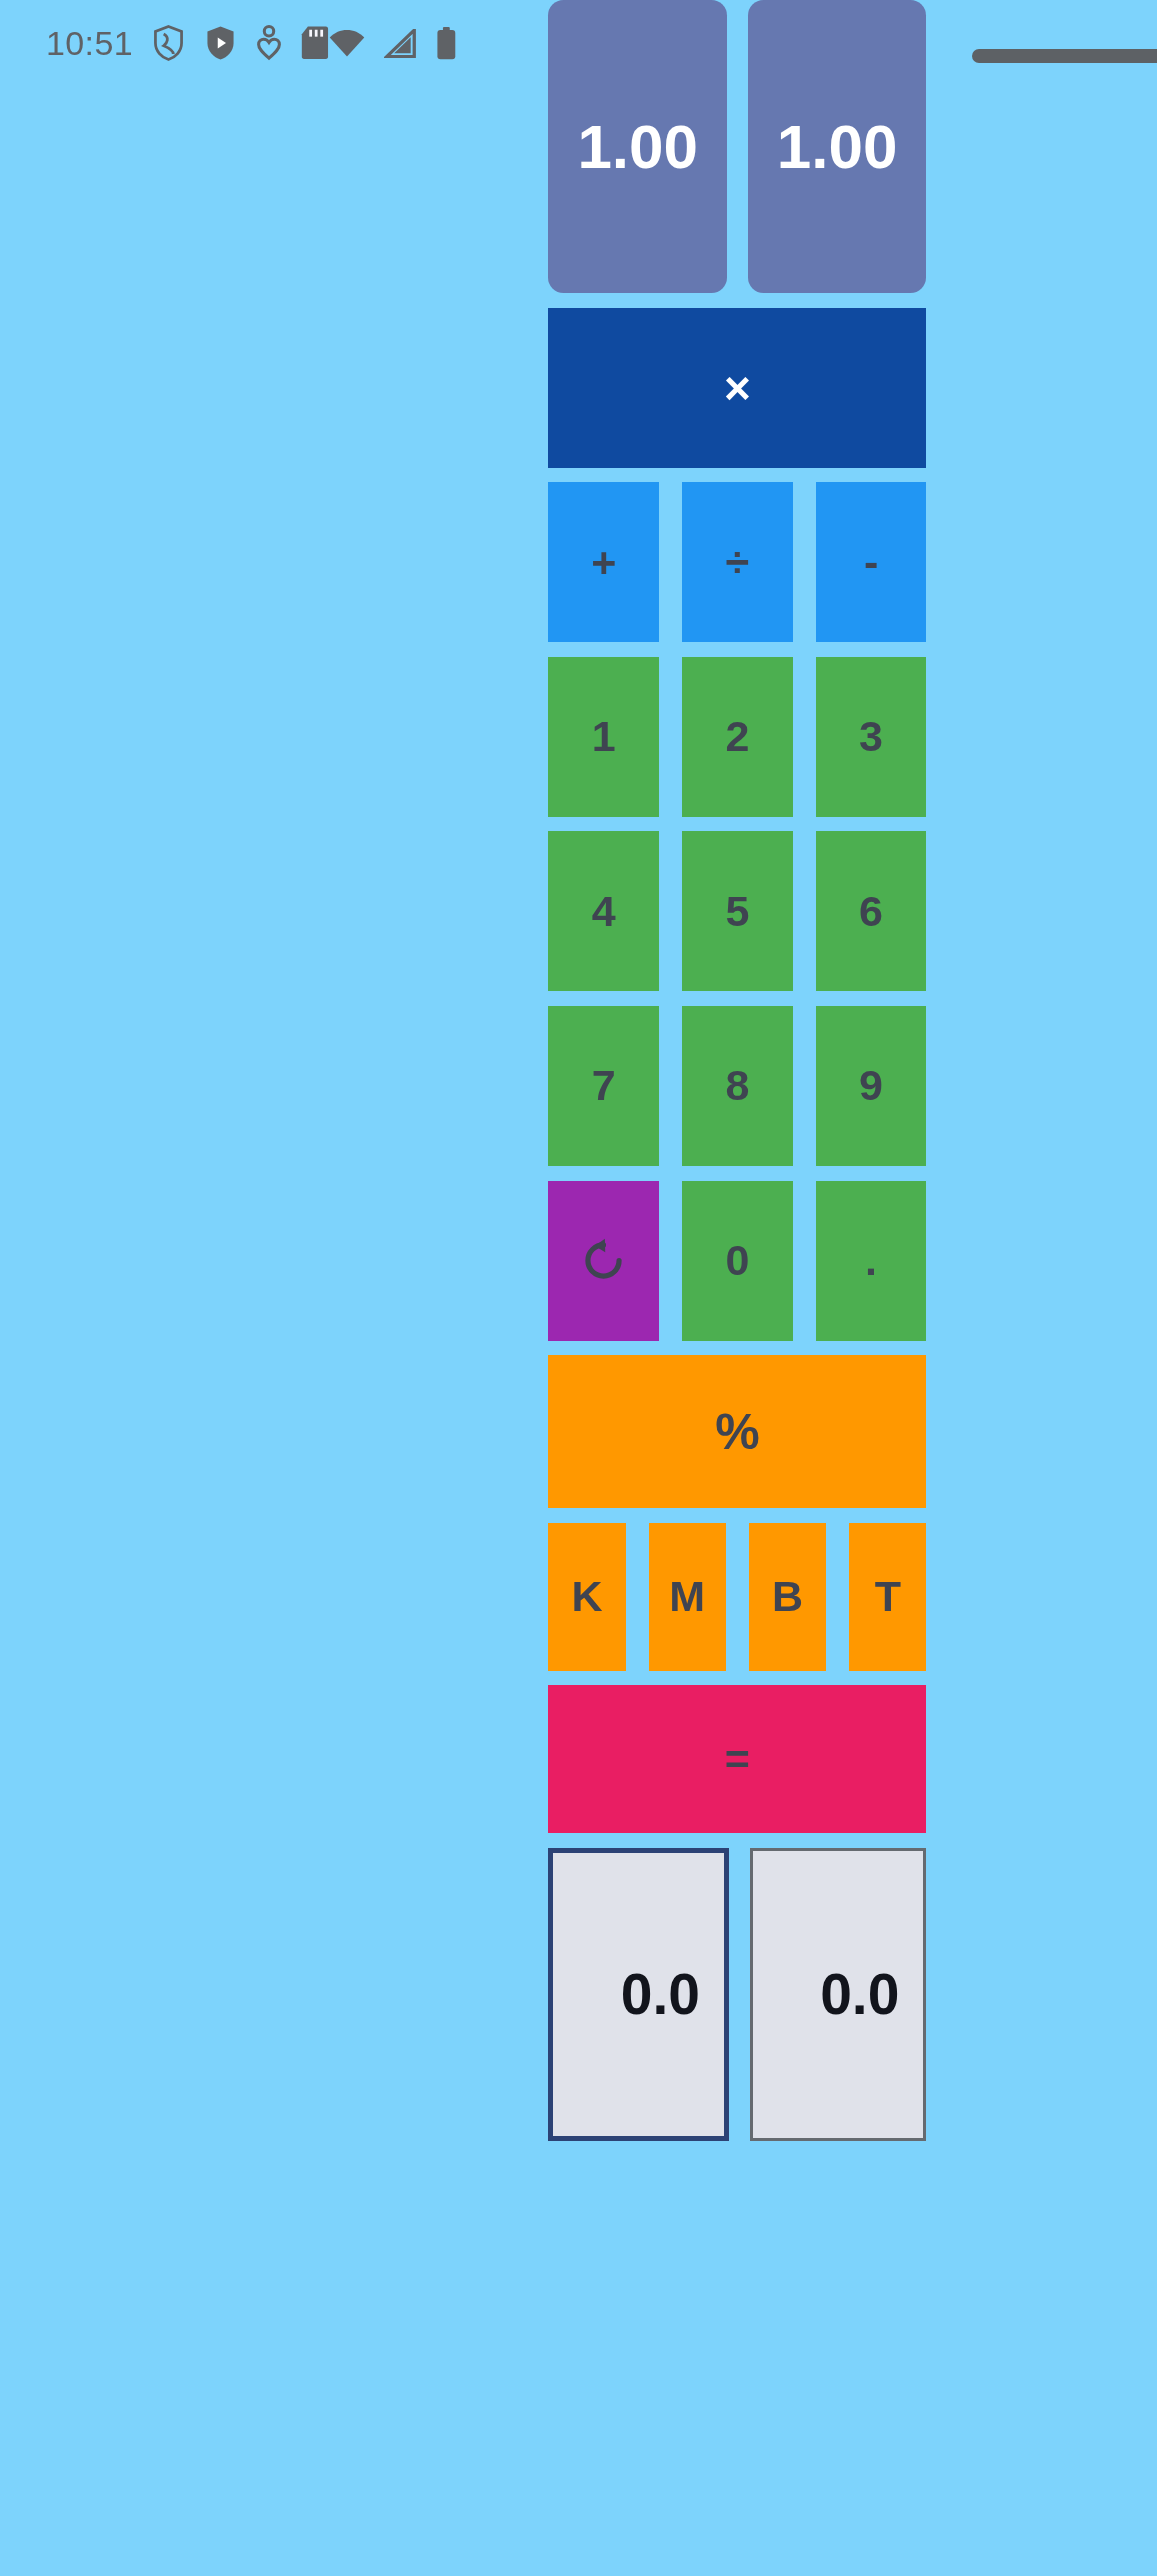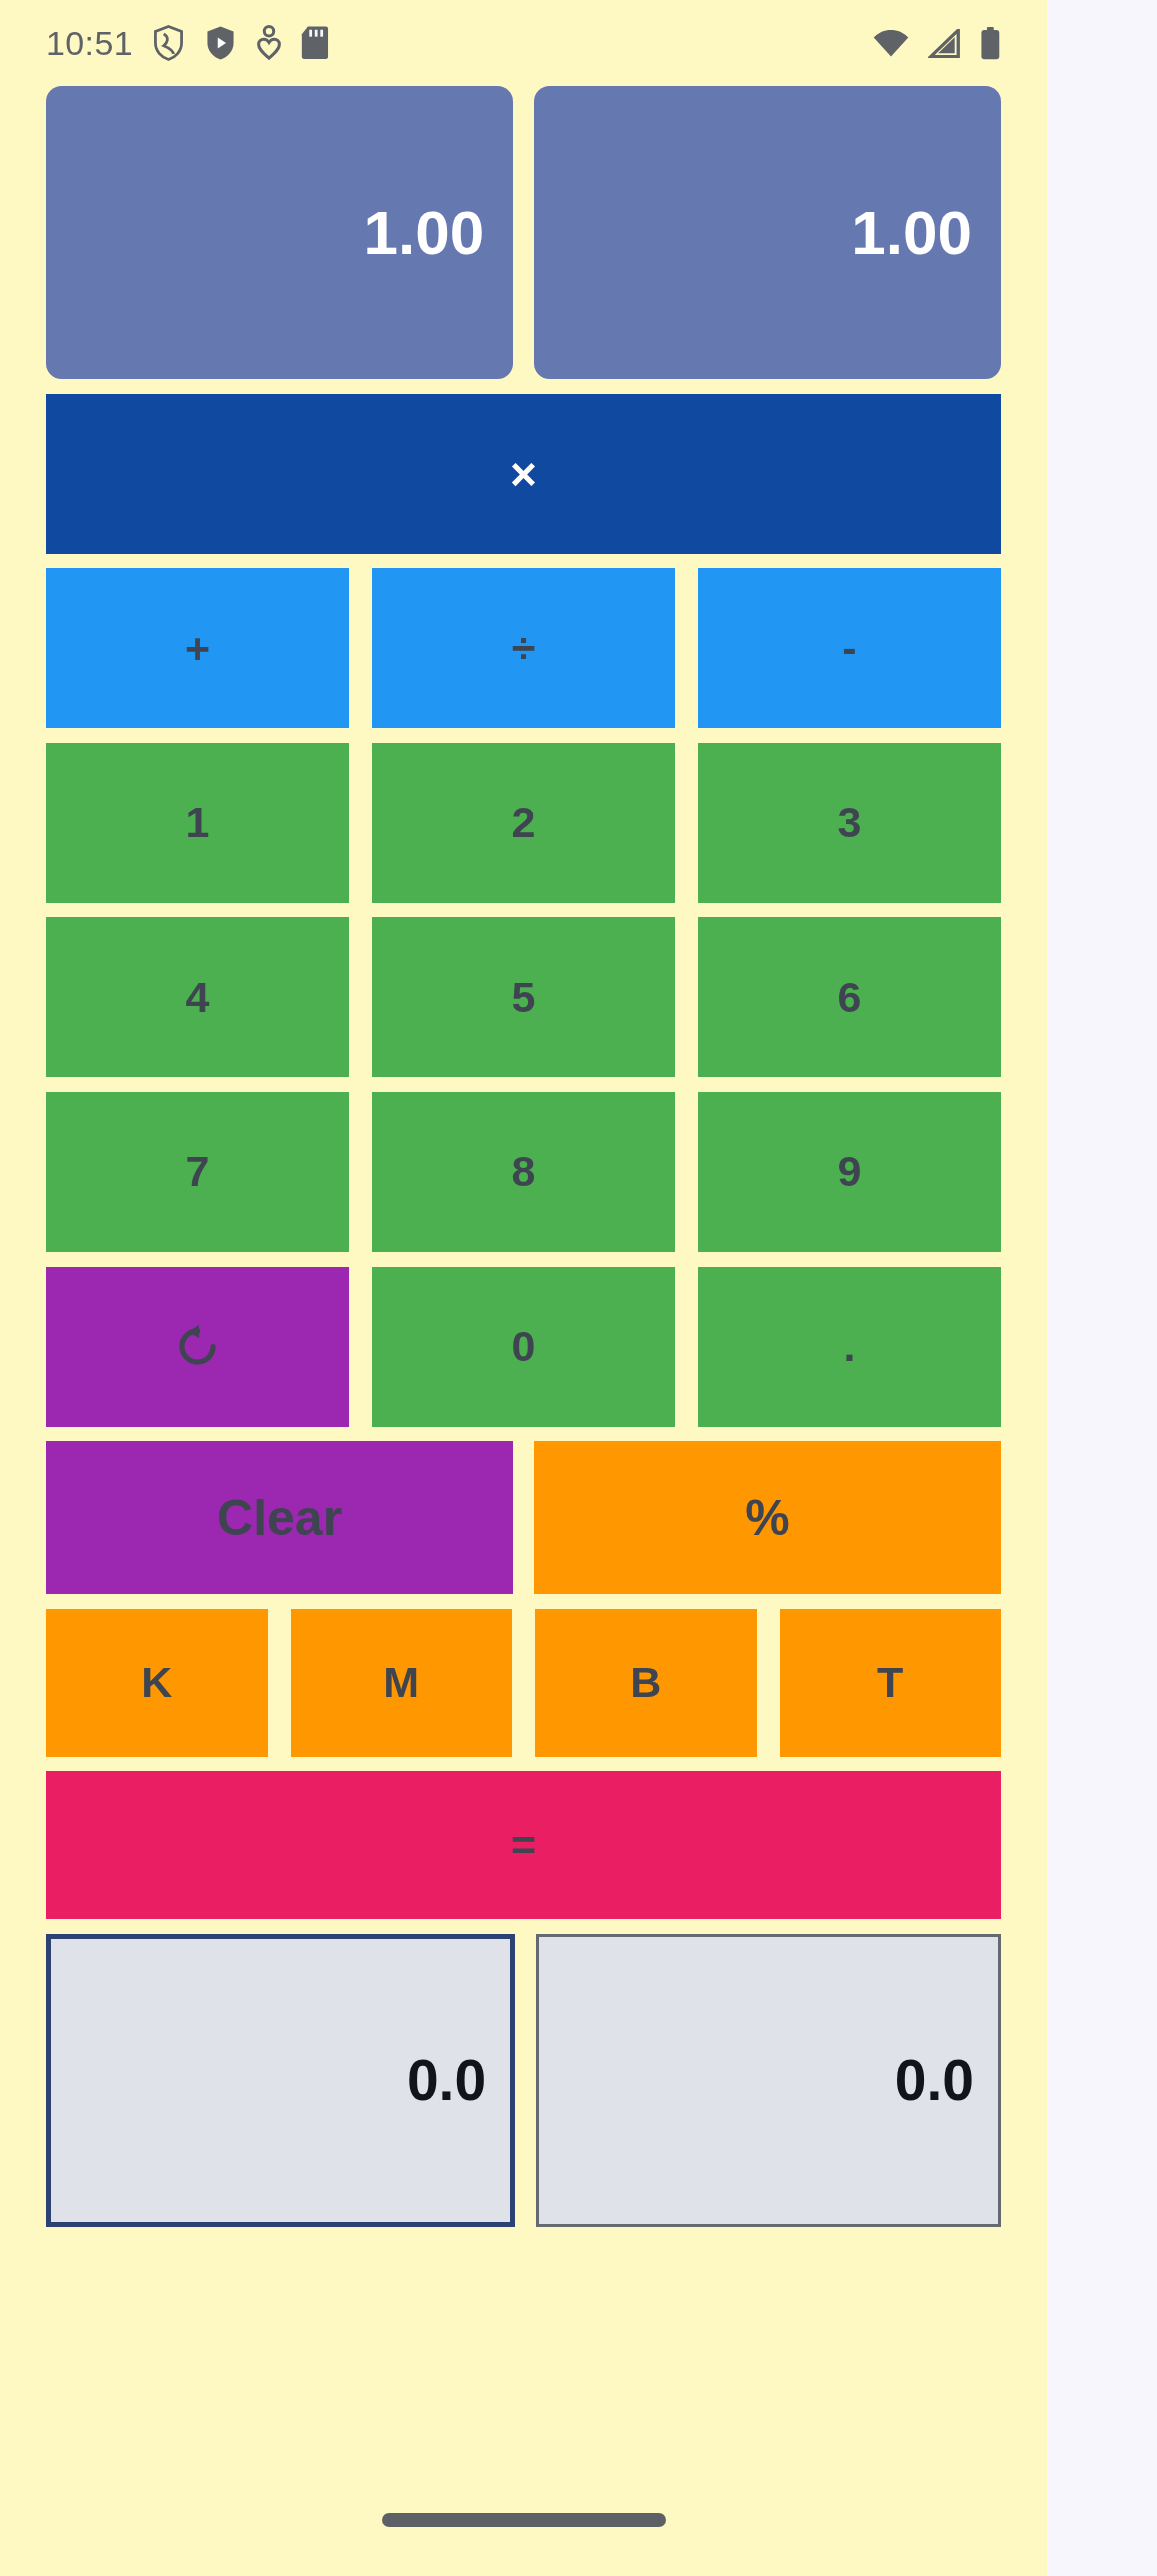--- a/index.html
+++ b/index.html
@@ -4,23 +4,23 @@
 <style>
   * { margin:0; padding:0; box-sizing:border-box; }
   html, body {
     width:1157px; height:2576px;
     background:#f6f6fc;
     font-family:"Liberation Sans", sans-serif;
     overflow:hidden;
   }
   #screen {
     position:relative;
-    width:1047px; height:2576px;
-    background:#fef9c3;
-    display:flex; flex-direction:column;
+    width:1157px; height:2576px;
+    background:#7dd3fc;
+    display:flex; flex-direction:row;
   }
 
   
   #status-bar {
     height:86px;
     display:flex; align-items:center;
     padding:0 46px;
     flex:0 0 auto;
   }
   #status-left { display:flex; align-items:center; gap:19px; }
@@ -218,21 +218,20 @@
             <path d="M22 13 A9 9 0 1 1 13 4" fill="none" stroke="#3f4451" stroke-width="3" stroke-linecap="round"></path>
             <path d="M13.8 0.5 L8.0 4.6 L14.0 8.2 Z" fill="#3f4451"></path>
           </svg>
         </span>
       </div>
       <div class="key k-green">0</div>
       <div class="key k-green">.</div>
     </div>
 
     <div class="cp-row">
-      <div class="cp-btn k-purple">Clear</div>
       <div class="cp-btn k-orange">%</div>
     </div>
 
     <div class="key-row row-mult">
       <div class="key k-orange">K</div>
       <div class="key k-orange">M</div>
       <div class="key k-orange">B</div>
       <div class="key k-orange">T</div>
     </div>
 

